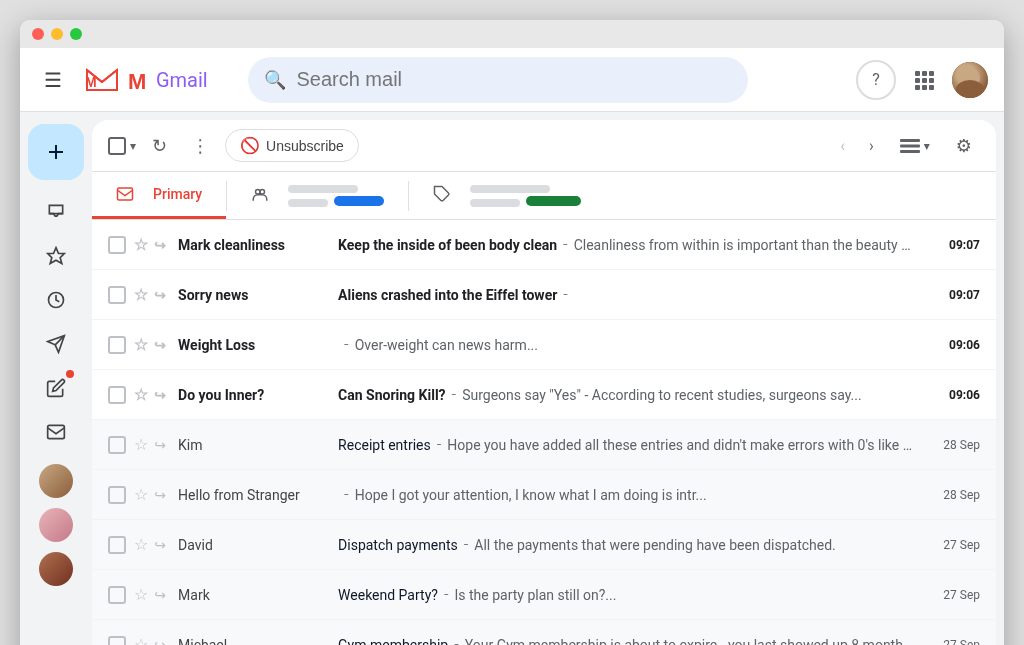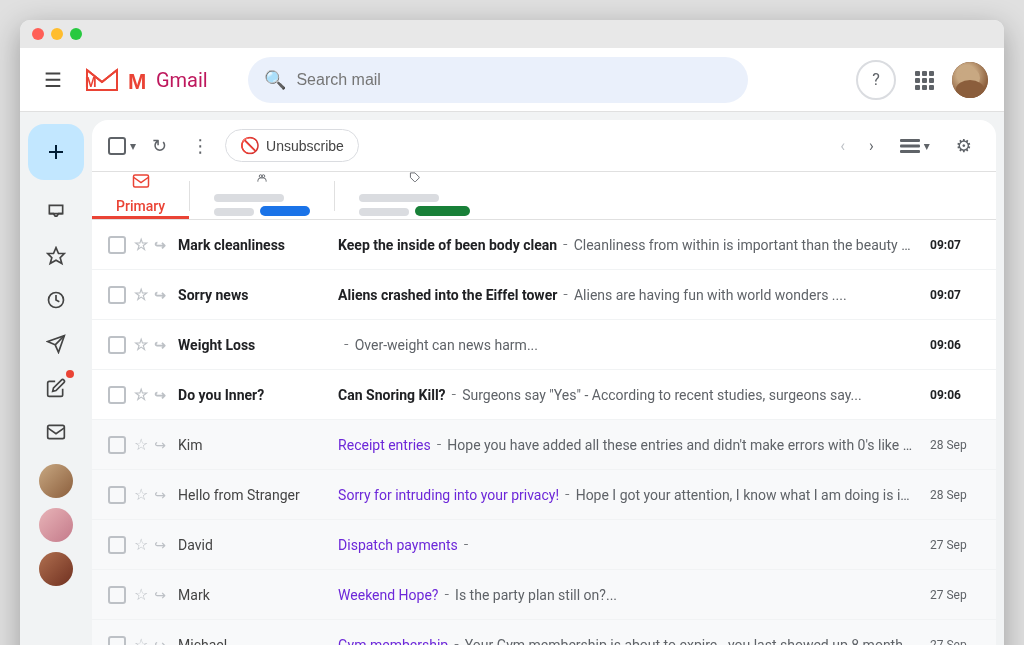--- a/index.html
+++ b/index.html
@@ -73,21 +73,21 @@
       align-items: center;
       padding: 0 16px;
       height: 46px;
       gap: 10px;
     }
     .search-icon { color: #5f6368; font-size: 18px; }
     .search-input {
       background: transparent;
       border: none;
       outline: none;
-      font-size: 16px;
+      font-size: 20px;
       color: #be185d;
       flex: 1;
     }
     .header-right {
       display: flex;
       align-items: center;
       gap: 8px;
       margin-left: auto;
     }
     .icon-btn {
@@ -253,29 +253,28 @@
     
     .tabs {
       display: flex;
       border-bottom: 1px solid #e0e0e0;
       height: 48px;
       align-items: center;
     }
     .tab {
       display: flex;
       align-items: center;
-      gap: 8px;
+      gap: 19px;
       padding: 0 24px;
       height: 100%;
       cursor: pointer;
       font-size: 14px;
       color: #5f6368;
       border-bottom: 3px solid transparent;
       position: relative;
-      flex-direction: column;
     }
     .tab.active {
       color: #EA4335;
       border-bottom: 3px solid #EA4335;
     }
     .tab-label-group {
       display: flex;
       flex-direction: column;
     }
     .tab-sublabel {
@@ -350,36 +349,37 @@
       display: flex;
       align-items: center;
       overflow: hidden;
     }
     .subject {
       font-size: 14px;
       color: #202124;
       white-space: nowrap;
       flex-shrink: 0;
     }
-    .email-row.read .subject { color: #6d28d9; }
+    .email-row.read .subject { color: #0f172a; }
     .separator { margin: 0 6px; color: #5f6368; font-weight: 300; }
     .snippet {
       font-size: 14px;
       color: #5f6368;
       font-weight: 400;
       white-space: nowrap;
       overflow: hidden;
       text-overflow: ellipsis;
     }
     .time {
       font-size: 12px;
       color: #5f6368;
       flex-shrink: 0;
       margin-left: 16px;
       width: 50px;
+      text-align: right;
     }
     .email-row.unread .time { color: #202124; font-weight: 700; }
   </style>
 </head>
 <body>
 
 <div class="window">
 
   <div class="titlebar">
     <span class="titlebar-btn btn-close"></span>
@@ -393,21 +393,21 @@
       <div class="logo">
         <svg width="40" height="30" viewBox="0 0 40 30">
           <path d="M5 5 L20 17 L35 5 L35 25 L5 25 Z" fill="none" stroke="#EA4335" stroke-width="2"></path>
           <path d="M5 5 L20 17 L35 5" fill="none" stroke="#EA4335" stroke-width="2"></path>
           <text x="3" y="22" font-size="14" fill="#EA4335" font-weight="700" font-family="Arial">M</text>
         </svg>
         <span style="display:flex;align-items:center;gap:2px">
           <svg width="30" height="30" viewBox="0 0 30 30">
             <text x="2" y="24" font-size="22" font-weight="700" fill="#EA4335" font-family="Arial">M</text>
           </svg>
-          <span style="font-size:20px;color:#be185d;font-weight:400;margin-left:-2px;">Gmail</span>
+          <span style="font-size:20px;color:#8b5cf6;font-weight:400;margin-left:-2px;">Gmail</span>
         </span>
       </div>
     </div>
     <div class="search-bar">
       <span class="search-icon">🔍</span>
       <input class="search-input" type="text" placeholder="Search mail" style="">
     </div>
     <div class="header-right">
       <div class="icon-btn" style="border:2px solid #dadce0;font-size:16px;">?</div>
       <div class="icon-btn">
@@ -567,21 +567,20 @@
     <span class="time">09:07</span>
   </div>
           <div class="email-row unread">
     <div class="row-checkbox"></div>
     <span class="star-icon">☆</span>
     <span class="arrow-icon">↪</span>
     <span class="sender">Sorry news</span>
     <div class="email-content">
       <span class="subject">Aliens crashed into the Eiffel tower</span>
       <span class="separator"> - </span>
-      <span class="snippet">Aliens are having fun with world wonders ....</span>
     </div>
     <span class="time">09:07</span>
   </div>
           <div class="email-row unread">
     <div class="row-checkbox"></div>
     <span class="star-icon">☆</span>
     <span class="arrow-icon">↪</span>
     <span class="sender">Weight Loss</span>
     <div class="email-content">
       <span class="separator"> - </span>
@@ -612,44 +611,44 @@
       <span class="snippet">Hope you have added all these entries and didn't make errors with 0's like last...</span>
     </div>
     <span class="time">28 Sep</span>
   </div>
           <div class="email-row read">
     <div class="row-checkbox"></div>
     <span class="star-icon">☆</span>
     <span class="arrow-icon">↪</span>
     <span class="sender">Hello from Stranger</span>
     <div class="email-content">
-      <span class="subject">Sorry for intruding into your privacy!</span>
       <span class="separator"> - </span>
       <span class="snippet">Hope I got your attention, I know what I am doing is intr...</span>
     </div>
     <span class="time">28 Sep</span>
   </div>
           <div class="email-row read">
     <div class="row-checkbox"></div>
     <span class="star-icon">☆</span>
     <span class="arrow-icon">↪</span>
     <span class="sender">David</span>
     <div class="email-content">
       <span class="subject">Dispatch payments</span>
       <span class="separator"> - </span>
+      <span class="snippet">All the payments that were pending have been dispatched.</span>
     </div>
     <span class="time">27 Sep</span>
   </div>
           <div class="email-row read">
     <div class="row-checkbox"></div>
     <span class="star-icon">☆</span>
     <span class="arrow-icon">↪</span>
     <span class="sender">Mark</span>
     <div class="email-content">
-      <span class="subject">Weekend Hope?</span>
+      <span class="subject">Weekend Party?</span>
       <span class="separator"> - </span>
       <span class="snippet">Is the party plan still on?...</span>
     </div>
     <span class="time">27 Sep</span>
   </div>
           <div class="email-row read">
     <div class="row-checkbox"></div>
     <span class="star-icon">☆</span>
     <span class="arrow-icon">↪</span>
     <span class="sender">Michael</span>

